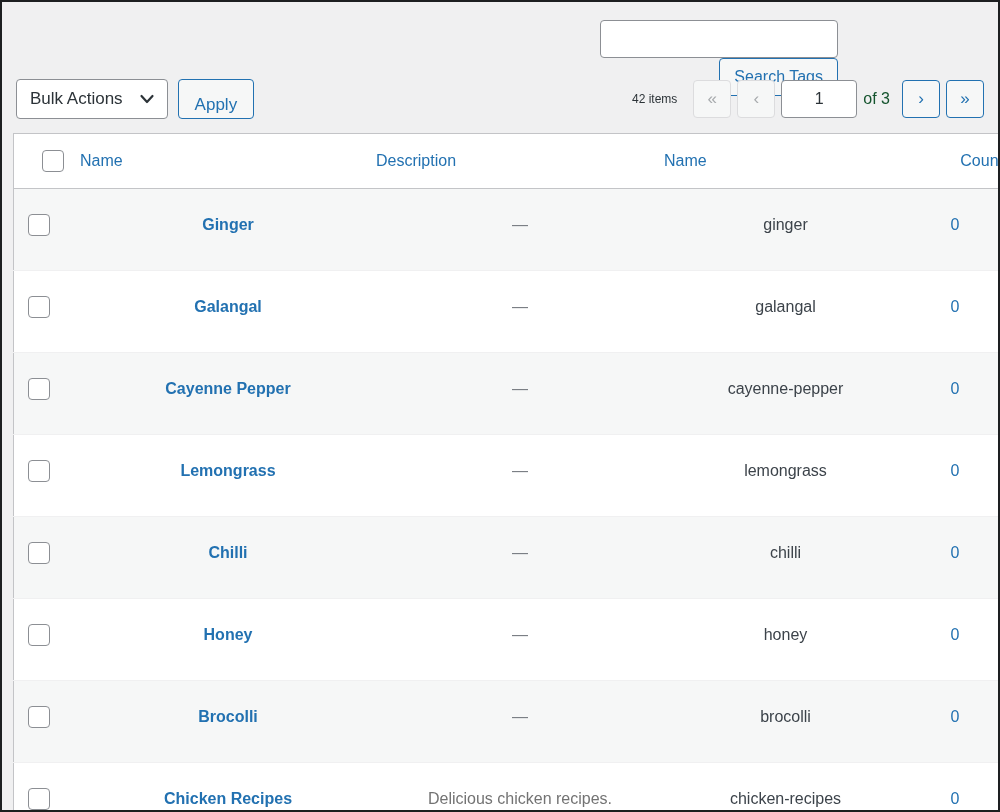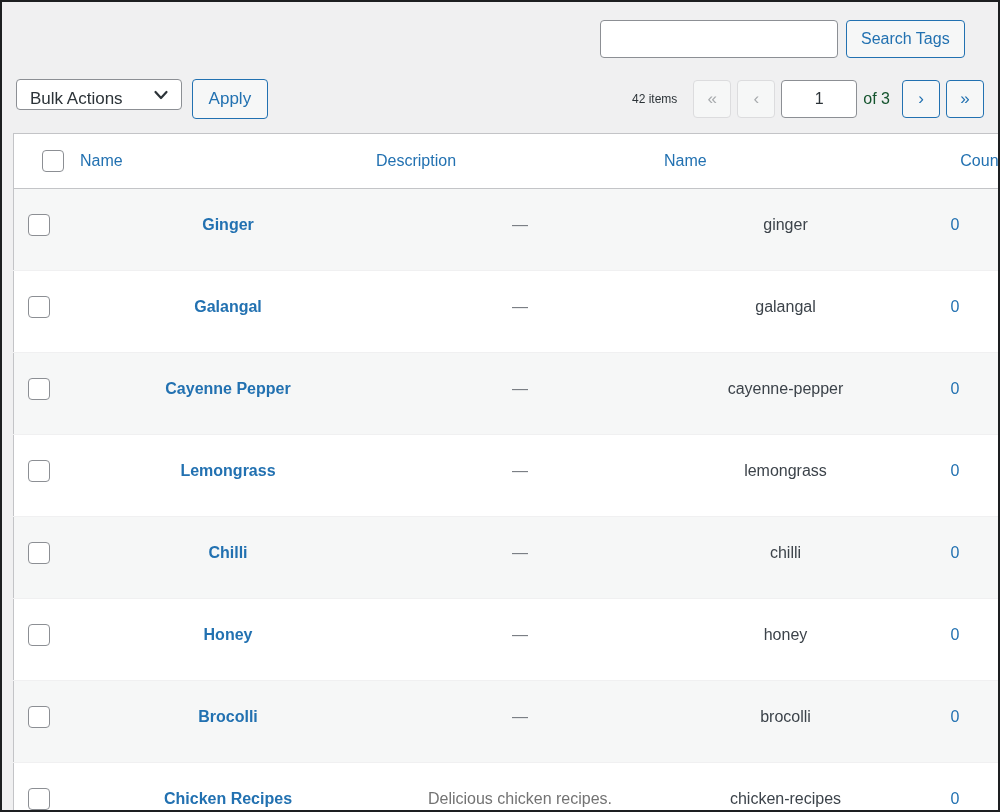--- a/index.html
+++ b/index.html
@@ -31,21 +31,22 @@
   .top-area {
     position: relative;
     height: 126px;
   }
 
   .search-box {
     position: absolute;
     left: 598px;
     top: 18px;
     display: flex;
-    align-items: center;
+    align-items: flex-end;
+    flex-direction: column;
   }
   .search-input {
     width: 238px;
     height: 38px;
     box-sizing: border-box;
     border: 1px solid #8c8f94;
     border-radius: 4px;
     background: #fff;
     font-family: "Liberation Sans", sans-serif;
     font-size: 15px;
@@ -76,47 +77,47 @@
     left: 14px;
     top: 77px;
     display: flex;
     align-items: flex-start;
   }
   .select-wrap {
     position: relative;
     display: inline-block;
   }
   .bulk-select {
-    height: 31px;
+    height: 40px;
     box-sizing: border-box;
     border: 1px solid #8c8f94;
     border-radius: 4px;
     background: #fff;
     color: #2c3338;
     font-family: "Liberation Sans", sans-serif;
     font-size: 17px;
-    padding: 0 58px 0 13px;
+    padding: 0 44px 0 13px;
     line-height: 38px;
     cursor: pointer;
     white-space: nowrap;
   }
   .chev {
     position: absolute;
     right: 13px;
     top: 50%;
     transform: translateY(-50%);
     pointer-events: none;
     line-height: 0;
   }
   .apply-btn {
     margin-left: 10px;
     height: 40px;
     line-height: 38px;
     font-size: 17px;
-    padding: 0 16px;
+    padding: 6px 16px;
   }
 
   
   .tablenav-pages {
     position: absolute;
     right: 14px;
     top: 78px;
     display: flex;
     align-items: center;
     gap: 0;

